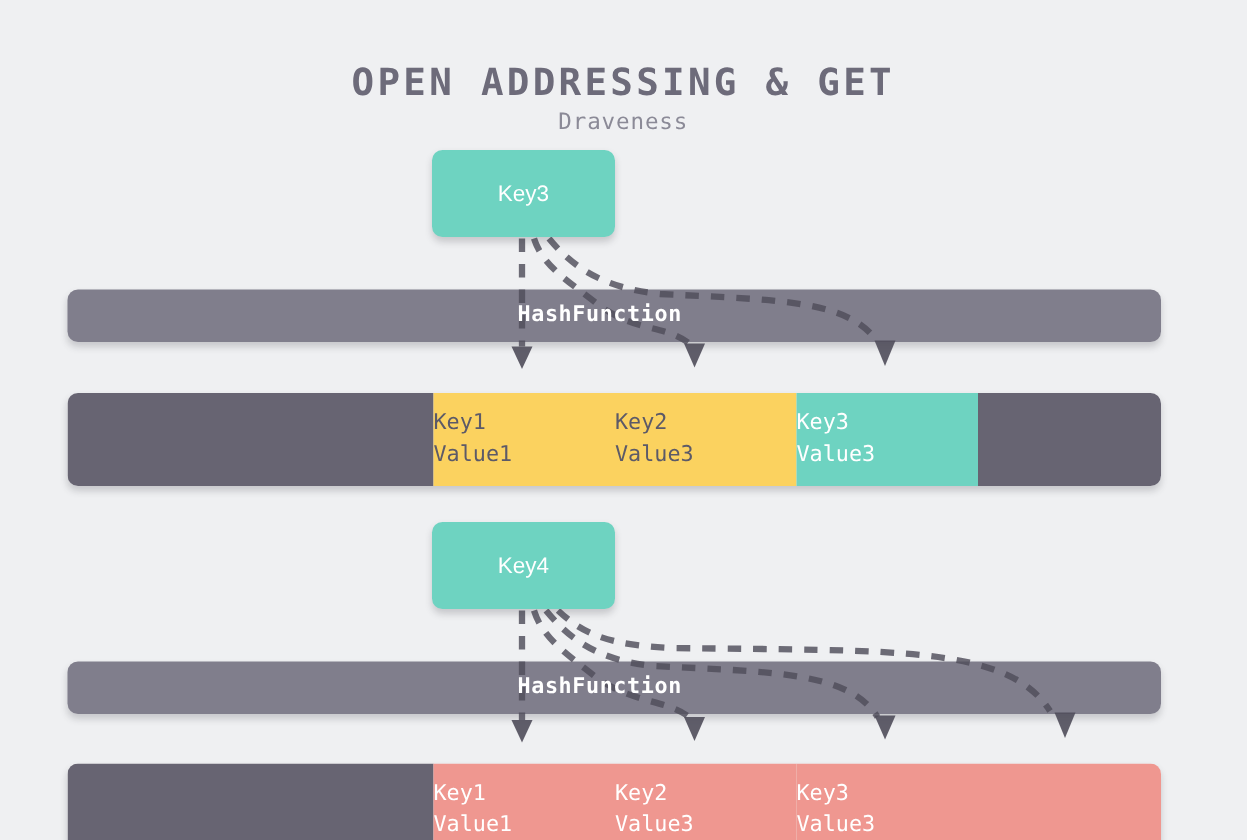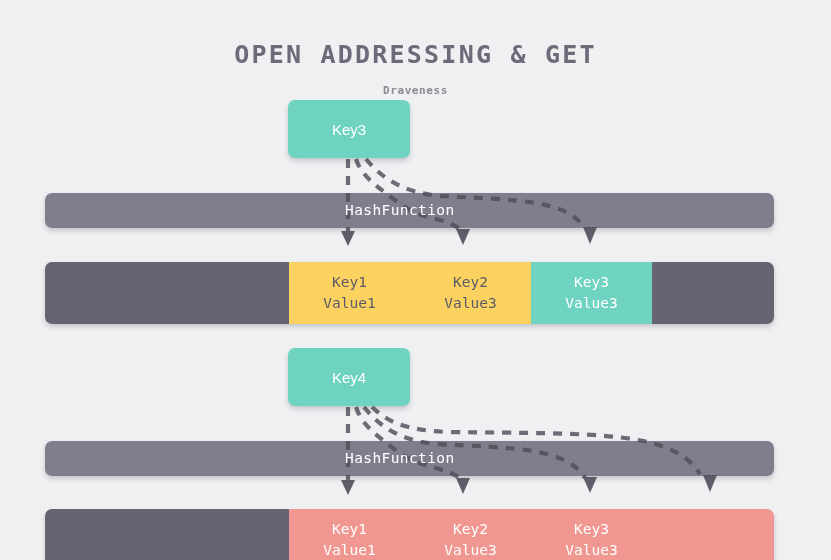--- a/index.html
+++ b/index.html
@@ -29,26 +29,26 @@
     text-align: center;
     font-family: "DejaVu Sans Mono", monospace;
     font-size: 25px;
     font-weight: bold;
     letter-spacing: 2.2px;
     color: #6d6b7a;
   }
   .subtitle {
     position: absolute;
     left: 0;
-    top: 56px;
+    top: 44px;
     width: 831px;
     text-align: center;
     font-family: "DejaVu Sans Mono", monospace;
-    font-size: 11px;
-    font-weight: bold;
+    font-size: 15px;
+    font-weight: normal;
     letter-spacing: 0.6px;
     color: #8b8a97;
   }
 
   
   .keybox {
     position: absolute;
     background: #6ed3c1;
     border-radius: 7px;
     box-shadow: 0 3px 5px rgba(60,60,70,0.22);
@@ -70,36 +70,37 @@
     z-index: 3;
   }
   .hashbar-label {
     position: absolute;
     color: #ffffff;
     font-family: "DejaVu Sans Mono", monospace;
     font-size: 14.5px;
     letter-spacing: 0.4px;
     z-index: 6;
     white-space: nowrap;
+    font-weight: bold;
   }
 
   
   .tablerow {
     position: absolute;
     border-radius: 7px;
     overflow: hidden;
     box-shadow: 0 3px 5px rgba(60,60,70,0.22);
     display: flex;
     z-index: 3;
   }
   .cell {
     height: 100%;
     display: flex;
     flex-direction: column;
-    align-items: center;
+    align-items: flex-start;
     justify-content: center;
     font-family: "DejaVu Sans Mono", monospace;
     font-size: 14.5px;
     line-height: 1.45;
     box-sizing: border-box;
   }
   .cell span { display: block; }
 
   
   #arrows {

